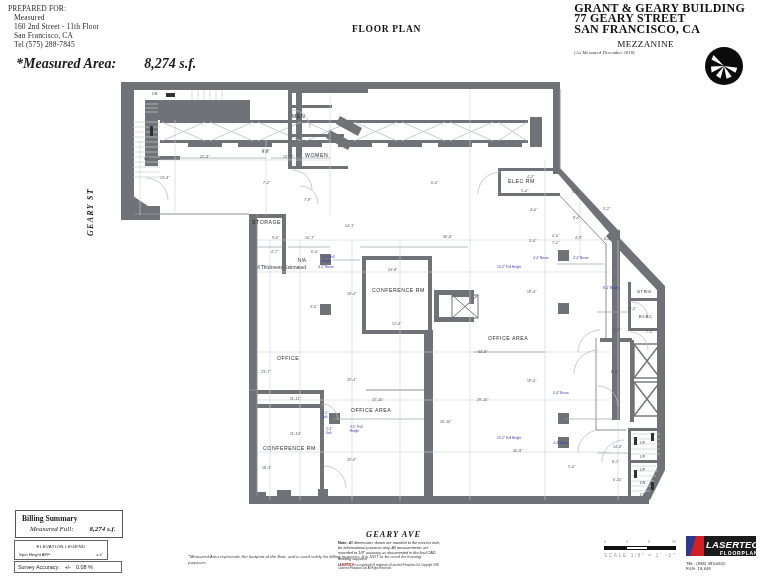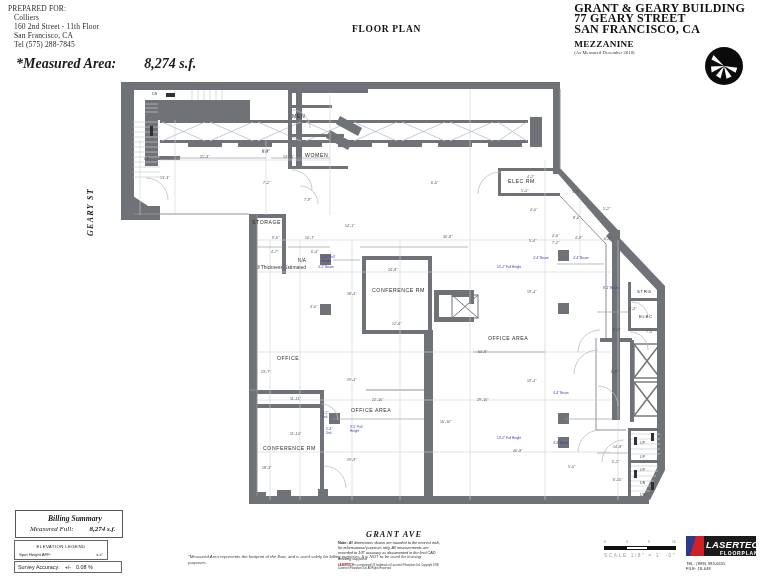--- a/index.html
+++ b/index.html
@@ -45,24 +45,25 @@
     color: #111;
   }
   #building-block .bline {
     font-weight: bold;
     font-size: 12px;
     letter-spacing: .25px;
     line-height: 10.4px;
     white-space: nowrap;
   }
   #building-block .mez {
-    font-weight: bold;
+    font-weight: normal;
     font-size: 9.2px;
     letter-spacing: .35px;
     margin-top: 5px;
+    margin-left: 43px;
   }
   #building-block .asmeas {
     font-size: 4.6px;
     letter-spacing: .1px;
     margin-top: 1px;
     color: #333;
   }
 
   #colliers-logo { right: 17px; top: 46px; width: 40px; height: 40px; }
 
@@ -134,23 +135,21 @@
     left: 15px; top: 510px;
     width: 108px;
     border: 1px solid #555;
     padding: 3px 4px 4px 6px;
     box-sizing: border-box;
     background: #fff;
   }
   #billing-summary .bs-title {
     font-family: "Liberation Serif", serif;
     font-weight: bold;
-    font-style: italic;
     font-size: 7.6px;
-    margin-left: 26px;
   }
   #billing-summary .bs-row {
     font-family: "Liberation Serif", serif;
     font-style: italic;
     font-size: 7px;
     padding-left: 8px;
     margin-top: 2px;
     display: flex;
   }
   #billing-summary .bs-row .k { flex: 0 0 auto; }
@@ -247,21 +246,21 @@
     line-height: 5.2px;
     color: #222;
     letter-spacing: .2px;
   }
 </style>
 </head>
 <body>
 
 <div class="abs" id="prepared-for">
   <div class="ttl">PREPARED FOR:</div>
-  <div class="ind">Colliers</div>
+  <div class="ind">Measured</div>
   <div class="ind">160 2nd Street - 11th Floor</div>
   <div class="ind">San Francisco, CA</div>
   <div class="ind">Tel  (575) 288-7845</div>
 </div>
 
 <div class="abs" id="doc-title">FLOOR PLAN</div>
 
 <div class="abs" id="building-block">
   <div class="bline">GRANT &amp; GEARY BUILDING</div>
   <div class="bline">77 GEARY STREET</div>
@@ -279,21 +278,21 @@
     <path d="M20 20 L22.5 32.8 L27.6 30.6 L20 20 Z" fill="#fff"></path>
     <path d="M20 20 L31.5 26.8 L33.3 21.8 L20 20 Z" fill="#fff"></path>
   </svg>
 </div>
 
 <div class="abs" id="measured-area">
   <span class="lbl">*Measured Area:</span><span class="val">8,274 s.f.</span>
 </div>
 
 <div class="abs" id="geary-st-label">GEARY ST</div>
-<div class="abs" id="grant-ave-label">GRANT AVE</div>
+<div class="abs" id="grant-ave-label">GEARY AVE</div>
 <div class="abs" id="wall-thickness-note">
   <div>N/A</div>
   <div>Wall Thickness Estimated</div>
 </div>
 
 <div class="abs" id="plan-canvas">
 <svg width="761" height="588" viewBox="0 0 761 588">
   <g stroke="none">
 
     <path d="M121 82 L300 82 L300 90 L134 90 L134 214 L121 214 Z" fill="#6f7276"></path>

